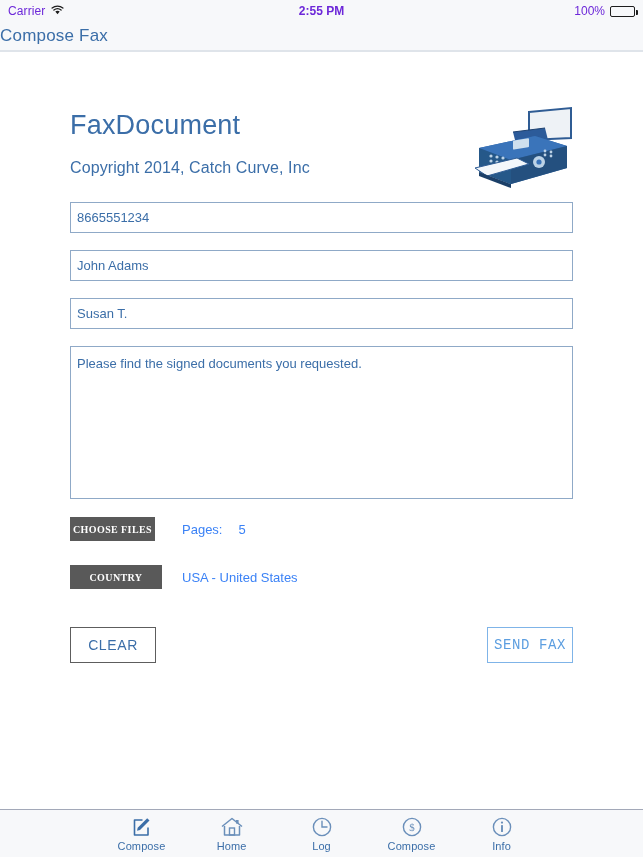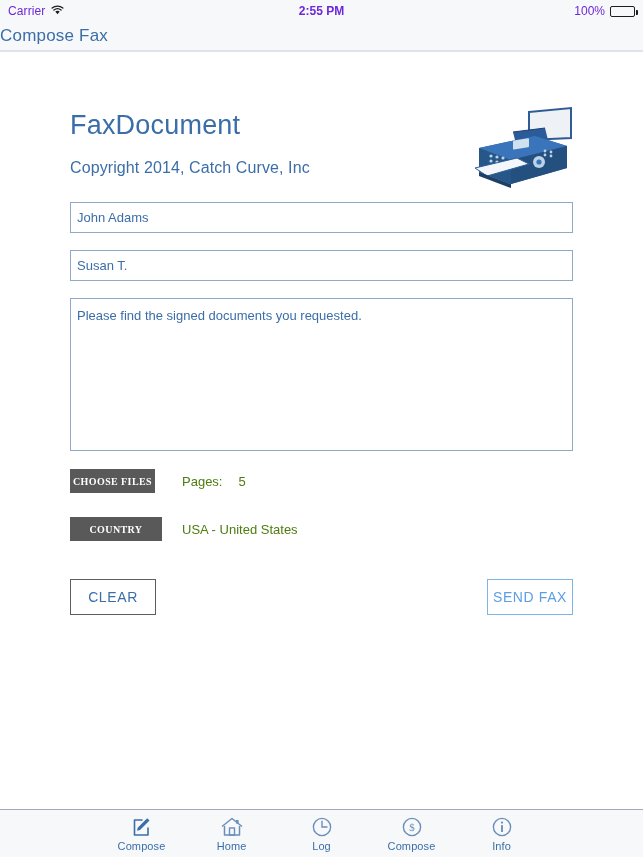--- a/index.html
+++ b/index.html
@@ -148,21 +148,21 @@
     letter-spacing: .4px;
     height: 24px;
     cursor: pointer;
     text-align: center;
   }
   .btn-grey.files { width: 85px; }
   .btn-grey.country { width: 92px; }
   .row-grey .meta {
     margin-left: 27px;
     font-size: 13px;
-    color: #4d7c0f;
+    color: #3b82f6;
     display: flex;
     align-items: baseline;
   }
   .row-grey .meta .pages-label { margin-right: 16px; }
   .row-grey.country-row { margin-top: 24px; }
   .row-grey.country-row .meta { margin-left: 20px; }
 
   
   .row-actions {
     display: flex;
@@ -179,20 +179,21 @@
   }
   .btn-clear {
     width: 86px;
     border: 1px solid #5d5d5d;
     color: #3b6ea8;
   }
   .btn-send {
     width: 86px;
     border: 1px solid #7fb4e8;
     color: #5c9ee0;
+    font-family: Liberation Mono, monospace;
   }
 
   
   .tab-bar {
     position: absolute;
     left: 0; right: 0; bottom: 0;
     height: 48px;
     background: #f7f8fa;
     border-top: 1px solid #a2a8b8;
     display: flex;
@@ -286,20 +287,21 @@
         <circle cx="72" cy="58" r="6" fill="#bcd2e6"></circle>
         <circle cx="72" cy="58" r="2.6" fill="#3a74ba"></circle>
 
         <path d="M8 64 L50 54 L62 60 L20 72 Z" fill="#f3f7fb" stroke="#2f5c94" stroke-width="1"></path>
 
         <path d="M12 68 L44 80 L44 84 L12 72 Z" fill="#1b3f68"></path>
       </svg>
     </div>
   </div>
 
+  <input class="field" type="text" value="8665551234" style="">
   <input class="field" type="text" value="John Adams" style="">
   <input class="field" type="text" value="Susan T." style="">
   <textarea class="field msg" style="">Please find the signed documents you requested.</textarea>
 
   <div class="row-grey">
     <button class="btn-grey files">CHOOSE FILES</button>
     <div class="meta">
       <span class="pages-label">Pages:</span>
       <span>5</span>
     </div>

